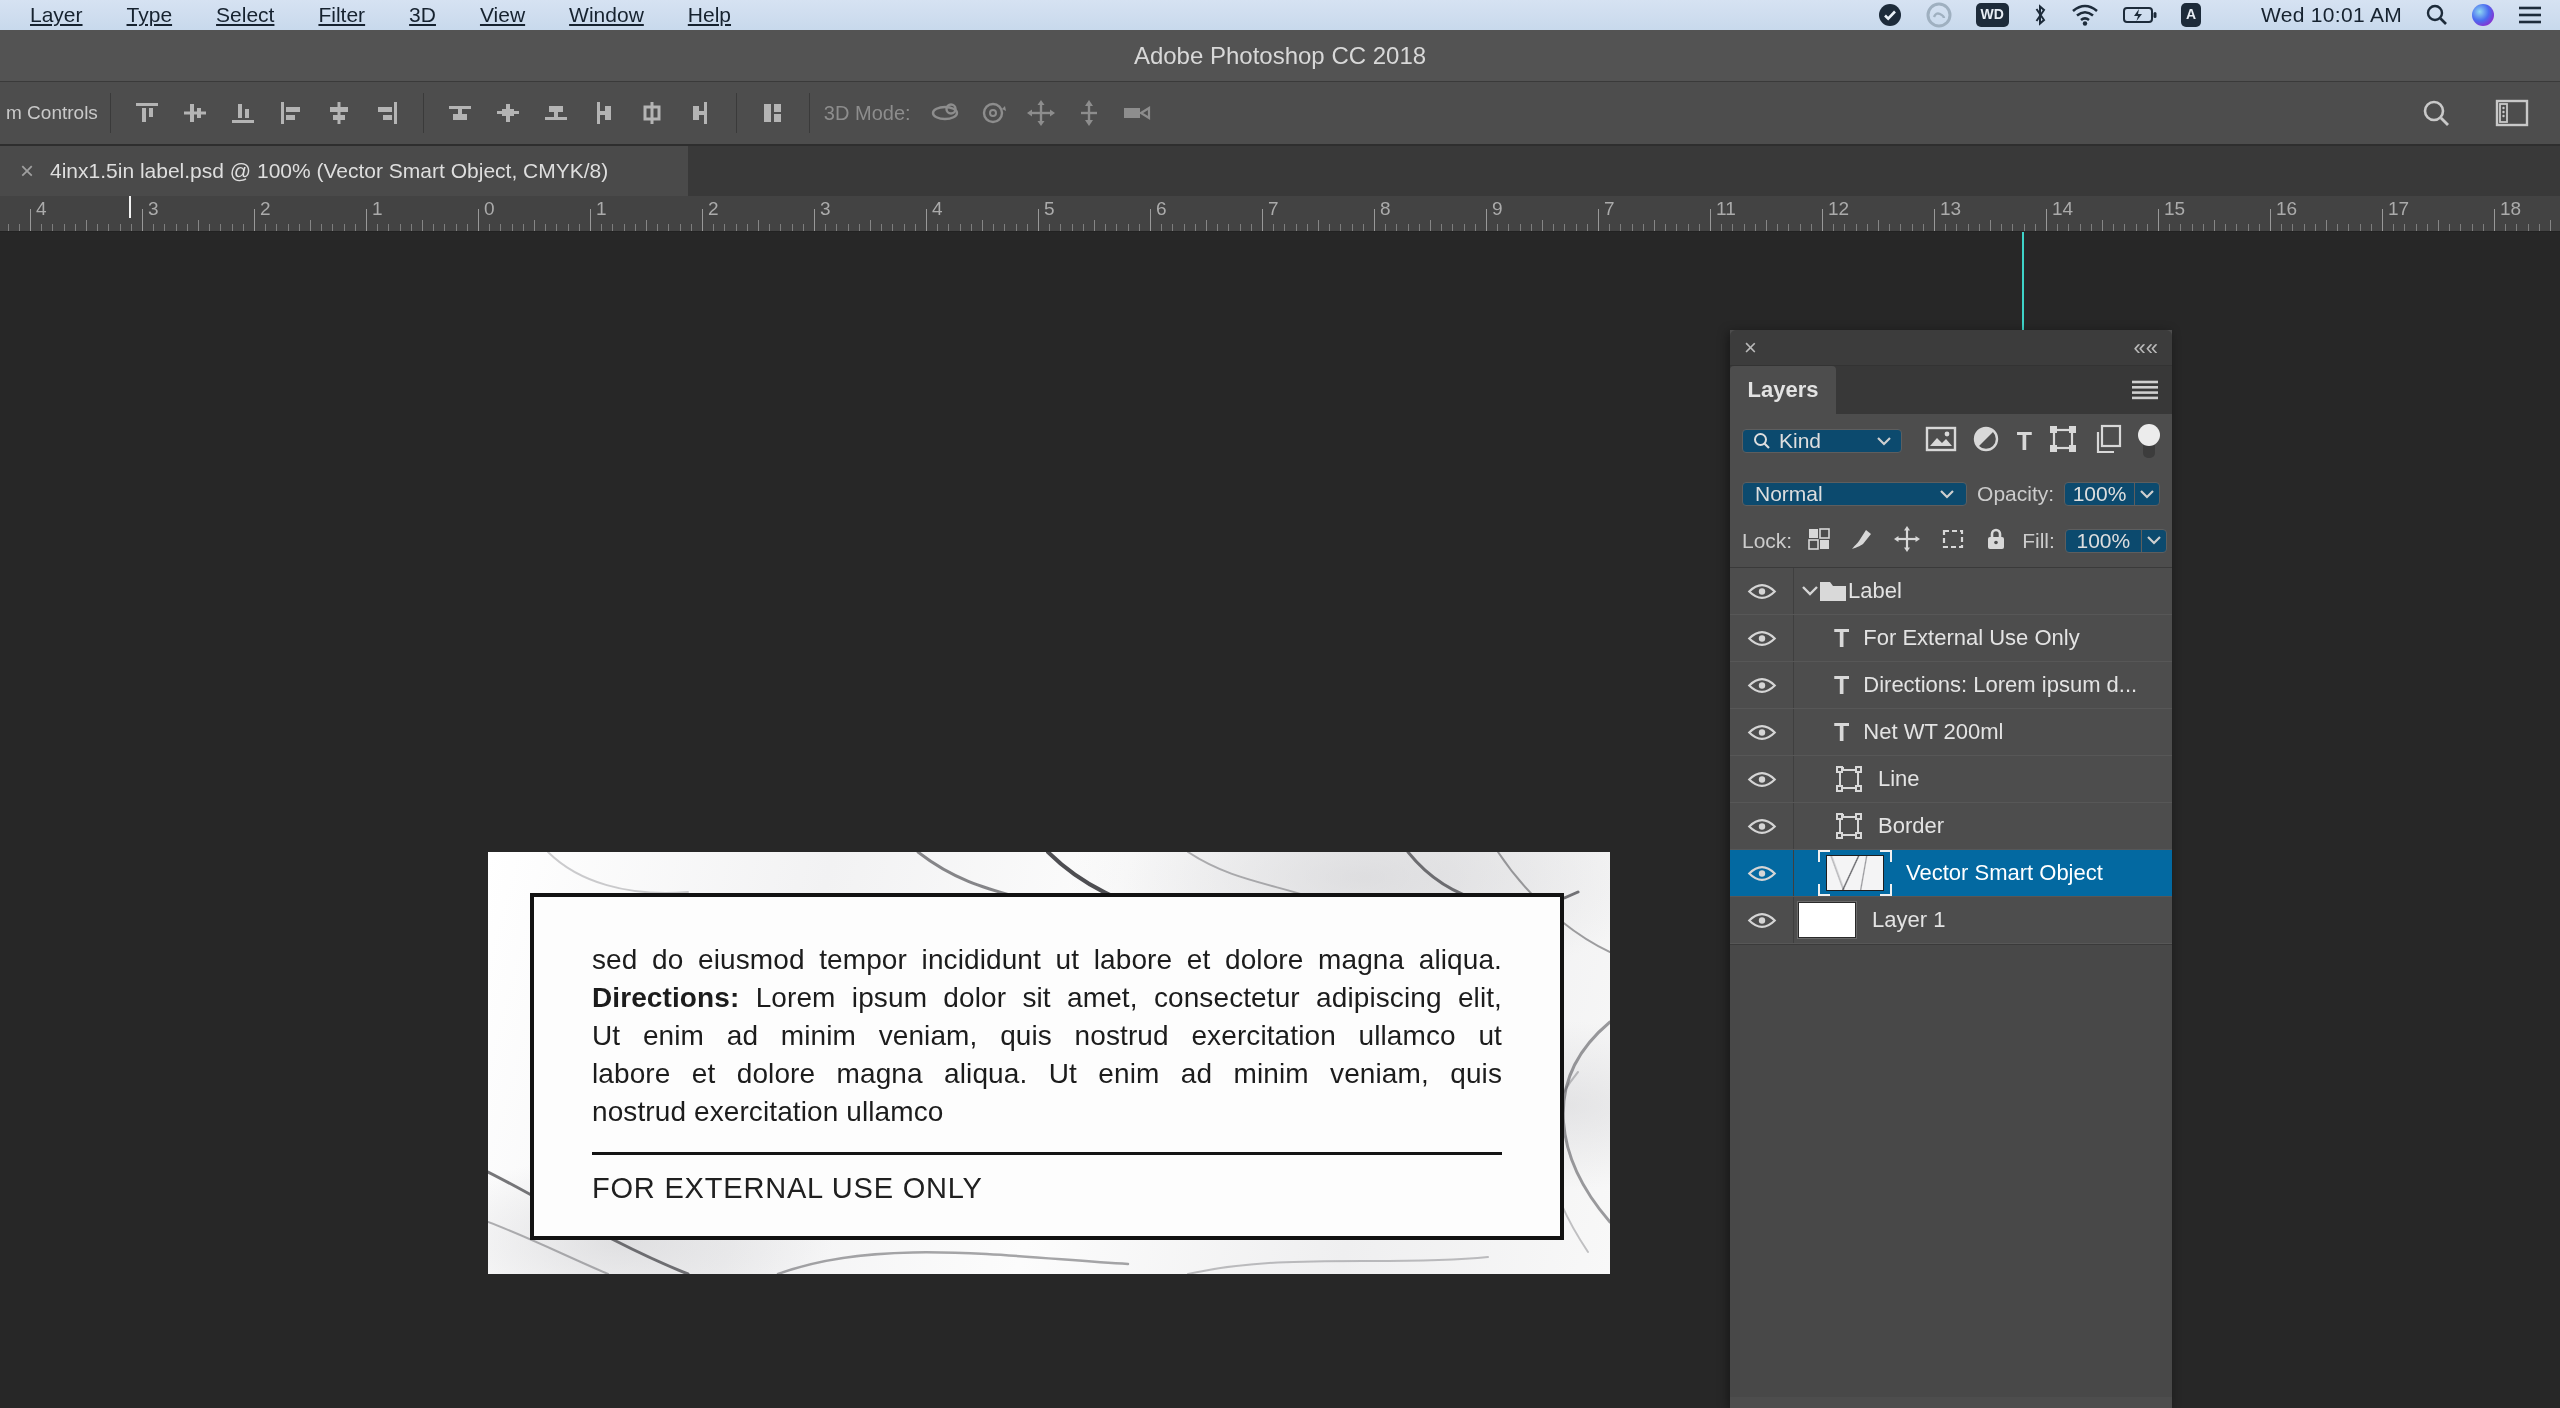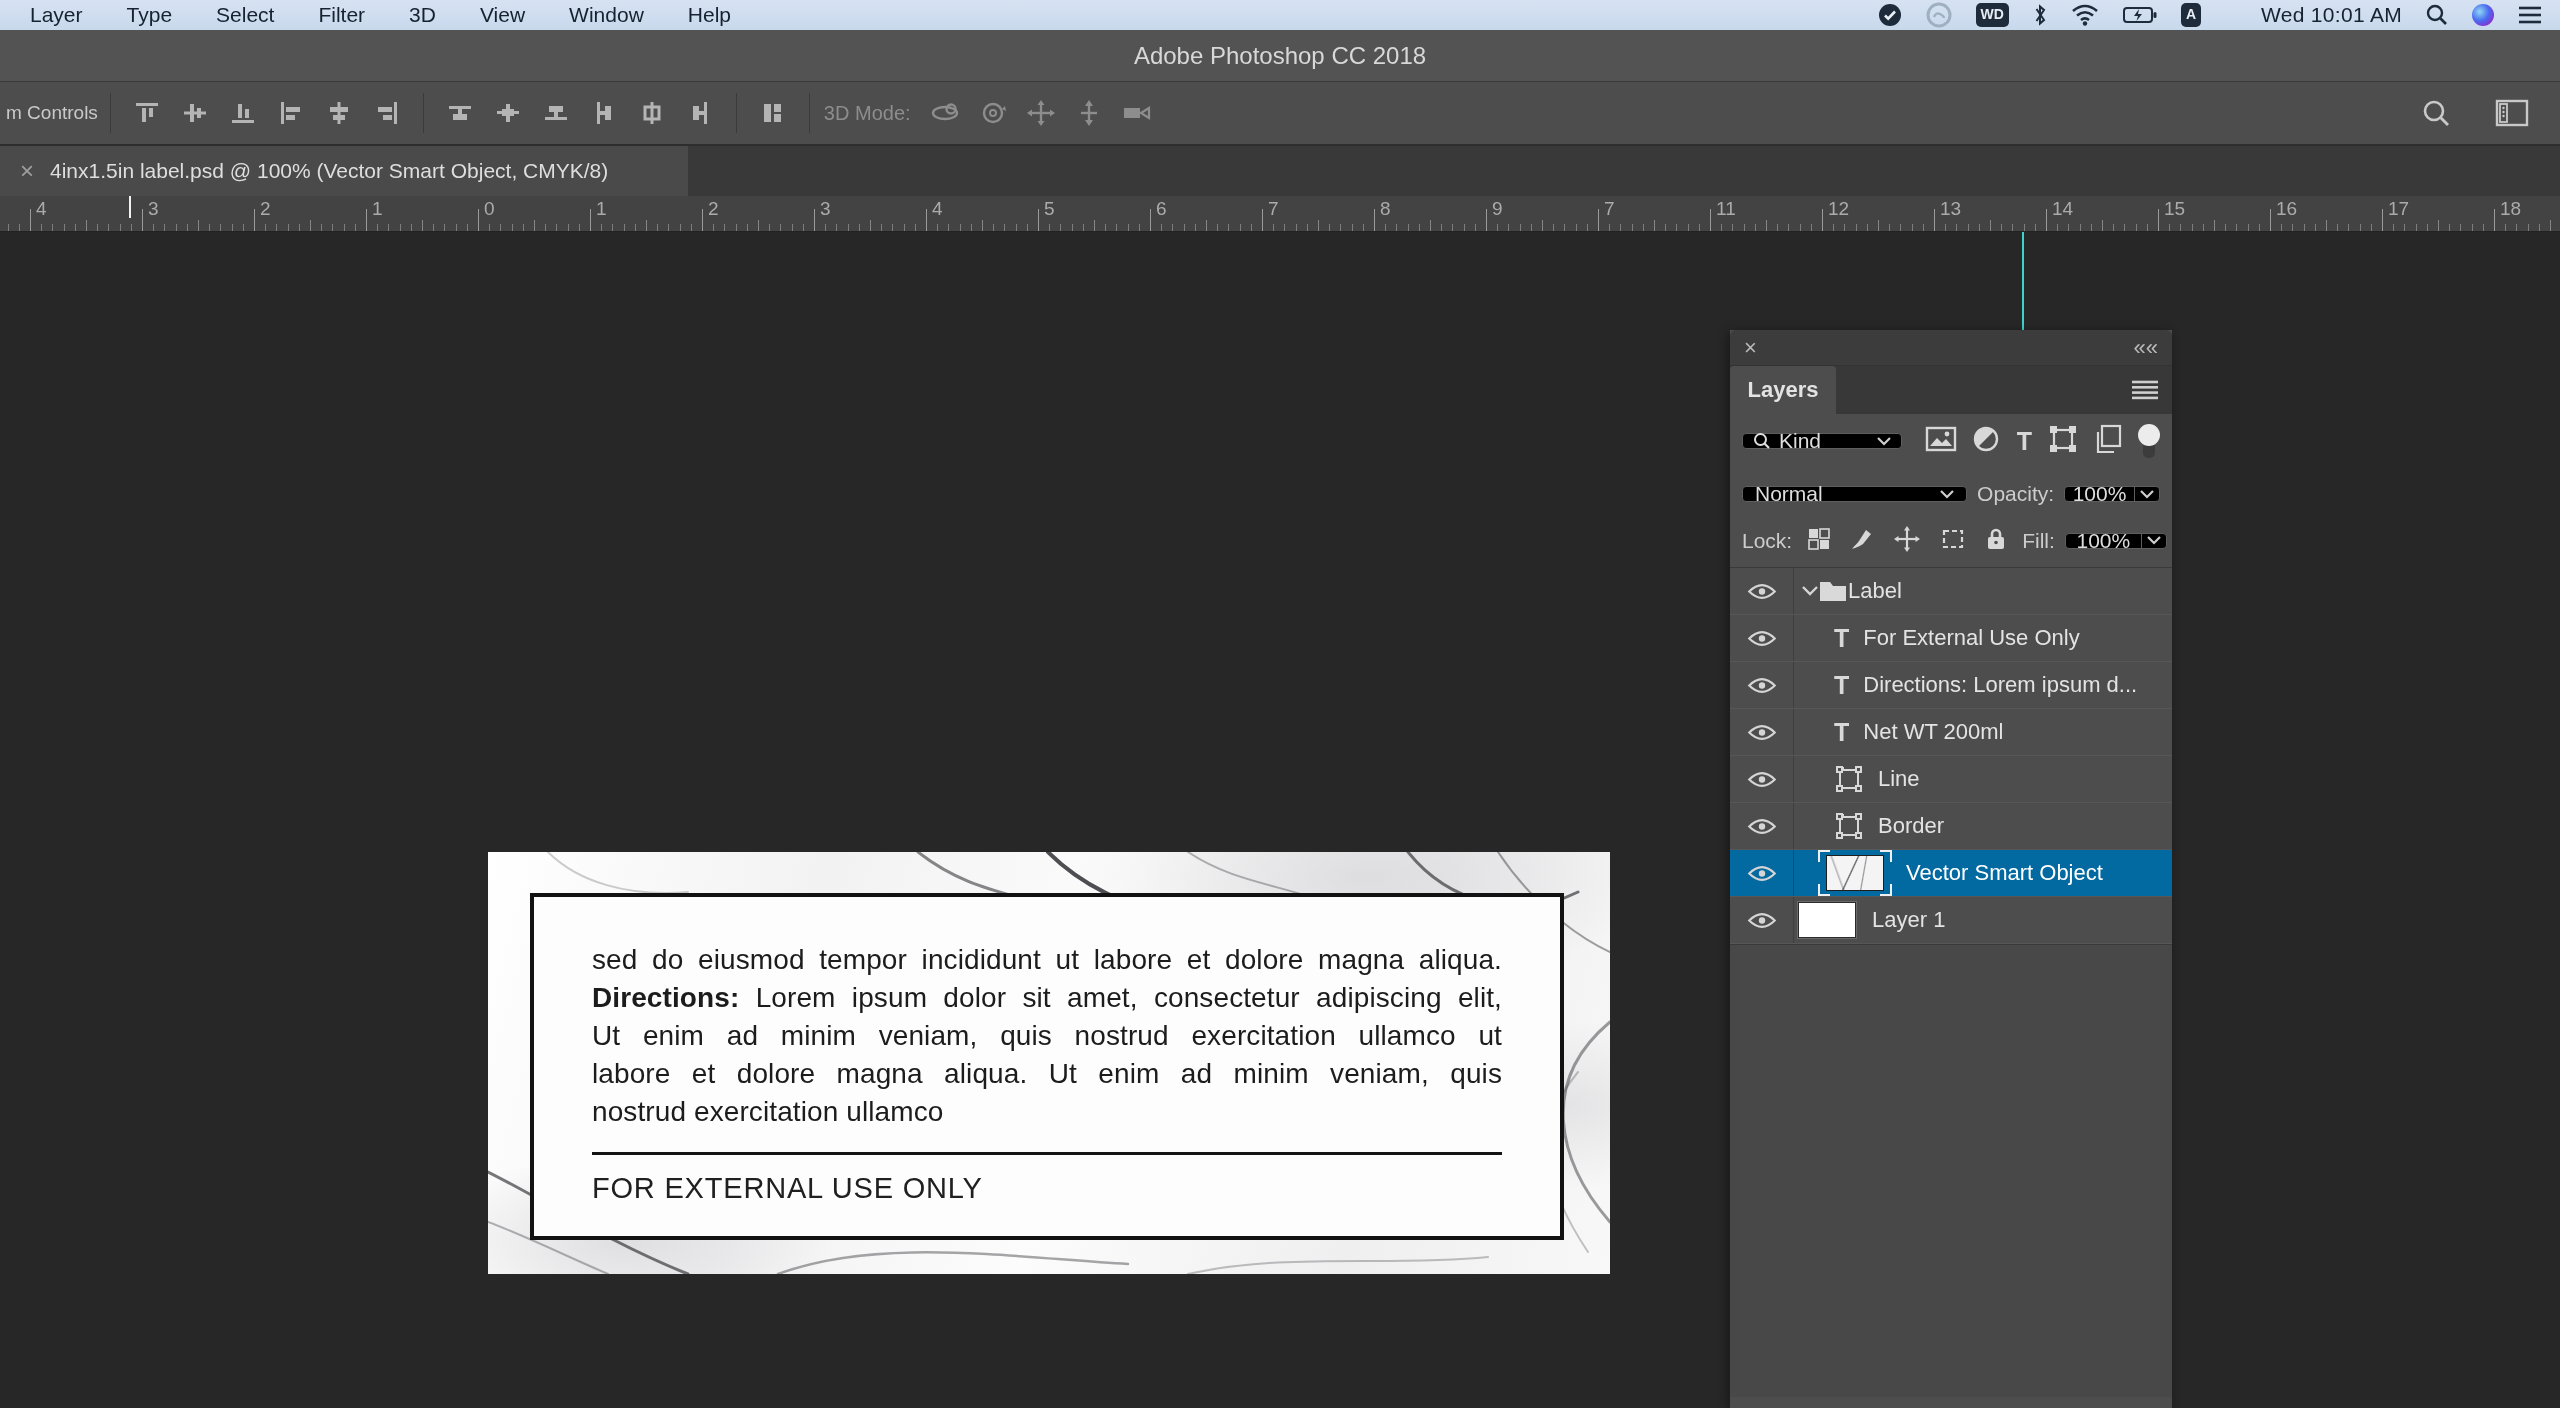--- a/index.html
+++ b/index.html
@@ -5,21 +5,21 @@
   * { margin:0; padding:0; box-sizing:border-box; }
   html,body { width:2560px; height:1408px; overflow:hidden; background:#272727;
               font-family:"Liberation Sans", sans-serif; }
   #app { position:relative; width:2560px; height:1408px; }
 
   
   .menubar { position:absolute; left:0; top:0; width:2560px; height:30px;
              background:linear-gradient(#d6e2f2,#c8d9ec); color:#16222f;
              display:flex; align-items:center; font-size:21px; }
   .menubar .menus { display:flex; gap:44px; padding-left:30px; font-weight:500; }
-  .menubar .menu-item { cursor:default; }
+  .menubar .menu-item { cursor:default;text-decoration:underline; }
   .menubar .status { margin-left:auto; display:flex; align-items:center; gap:24px; padding-right:18px; }
   .sicon { display:inline-flex; align-items:center; justify-content:center; height:24px; }
   .badge { background:#1d2b3a; color:#e8eef5; border-radius:5px; font-size:14px; font-weight:bold;
            padding:2px 5px; line-height:1.1; }
   .clock { font-size:21px; letter-spacing:0.3px;margin-left:36px; }
   .siri-ball { width:22px; height:22px; border-radius:50%;
     background:radial-gradient(circle at 35% 35%, #8fd8f2, #4a6cf0 45%, #8a2fd0 78%, #2b0a4a); }
 
   
   .titlebar { position:absolute; left:0; top:30px; width:2560px; height:52px; background:#535353;
@@ -81,21 +81,21 @@
   .lp-header { height:36px; background:#3c3c3c; display:flex; align-items:center;
                justify-content:space-between; padding:0 14px; border-bottom:1px solid #333;
                border-radius:6px 6px 0 0; }
   .lp-header .glyph { color:#b9b9b9; font-size:22px; line-height:1; }
   .lp-tabs { height:48px; background:#383838; position:relative; display:flex; align-items:stretch; }
   .lp-tab { width:106px; background:#4d4d4d; display:flex; align-items:center; justify-content:center;
             font-size:22px; color:#e3e3e3; font-weight:bold; border-radius:4px 4px 0 0; }
   .lp-menu { position:absolute; right:14px; top:14px; }
   .lp-row { display:flex; align-items:center; padding:0 12px; }
   .filter-row { height:54px; }
-  .combo { background:#000000; border:1px solid #5e5e5e; border-radius:4px; height:16px;
+  .combo { background:#0c4a6e; border:1px solid #5e5e5e; border-radius:4px; height:24px;
            display:flex; align-items:center; font-size:21px; color:#dedede; }
   .kind-combo { width:160px; padding:0 10px; gap:8px; }
   .kind-combo .spacer { flex:1; }
   .filter-icons { display:flex; align-items:center; gap:14px; margin-left:24px; flex:1;
                   justify-content:space-between; }
   .ticon { font-size:25px; font-weight:bold; color:#d8d8d8; line-height:1; }
   .toggle-pill { position:relative; width:22px; height:34px; }
   .toggle-pill .ball { position:absolute; top:0; left:0; width:22px; height:22px; border-radius:50%;
                        background:#ececec; }
   .toggle-pill .stem { position:absolute; top:20px; left:5px; width:12px; height:14px;

